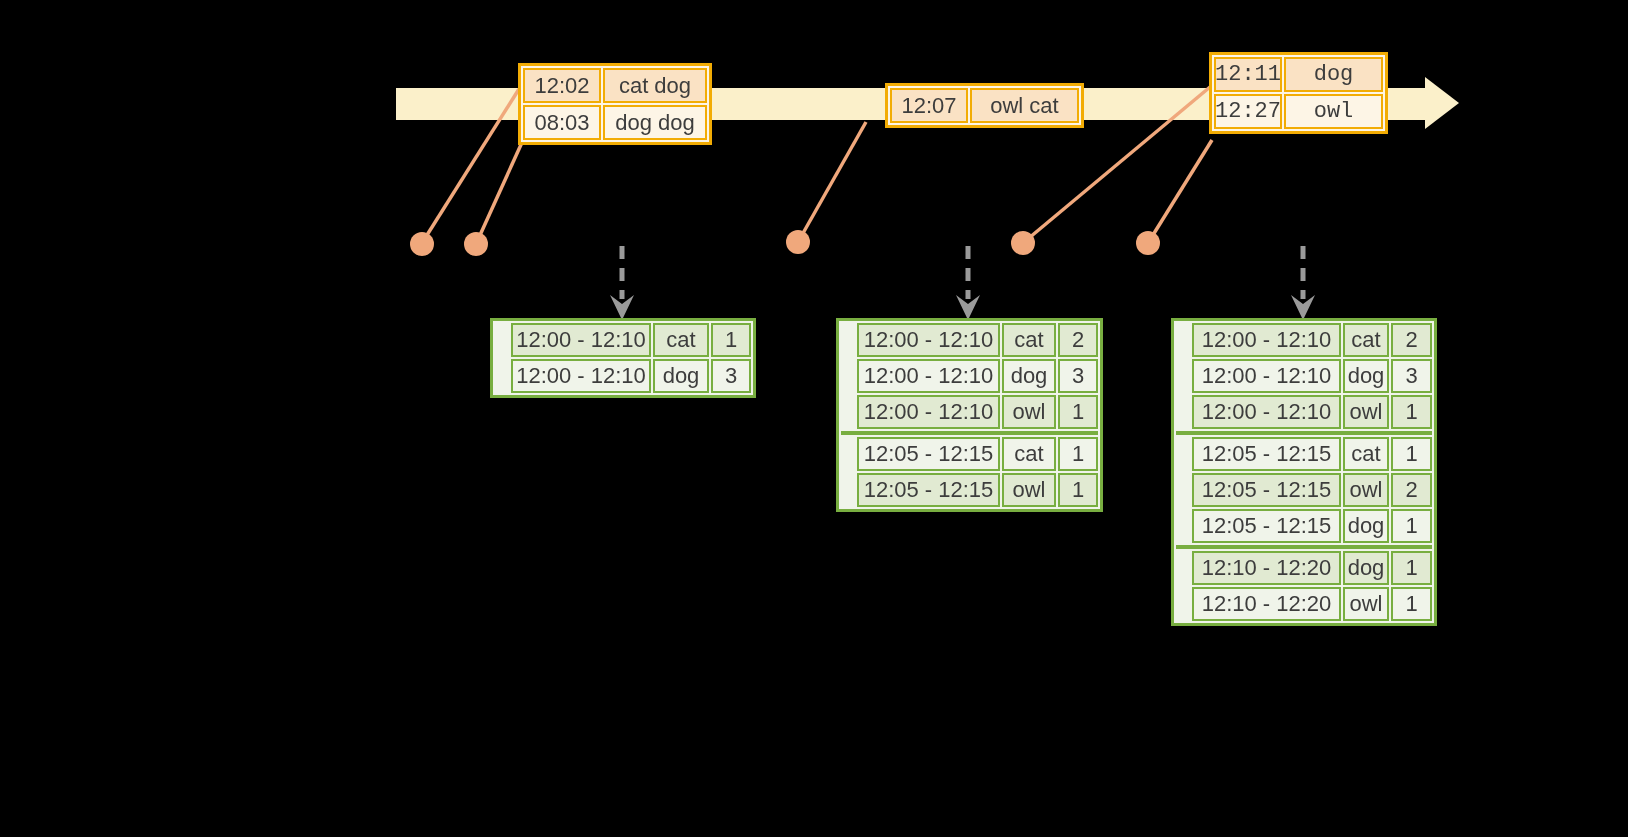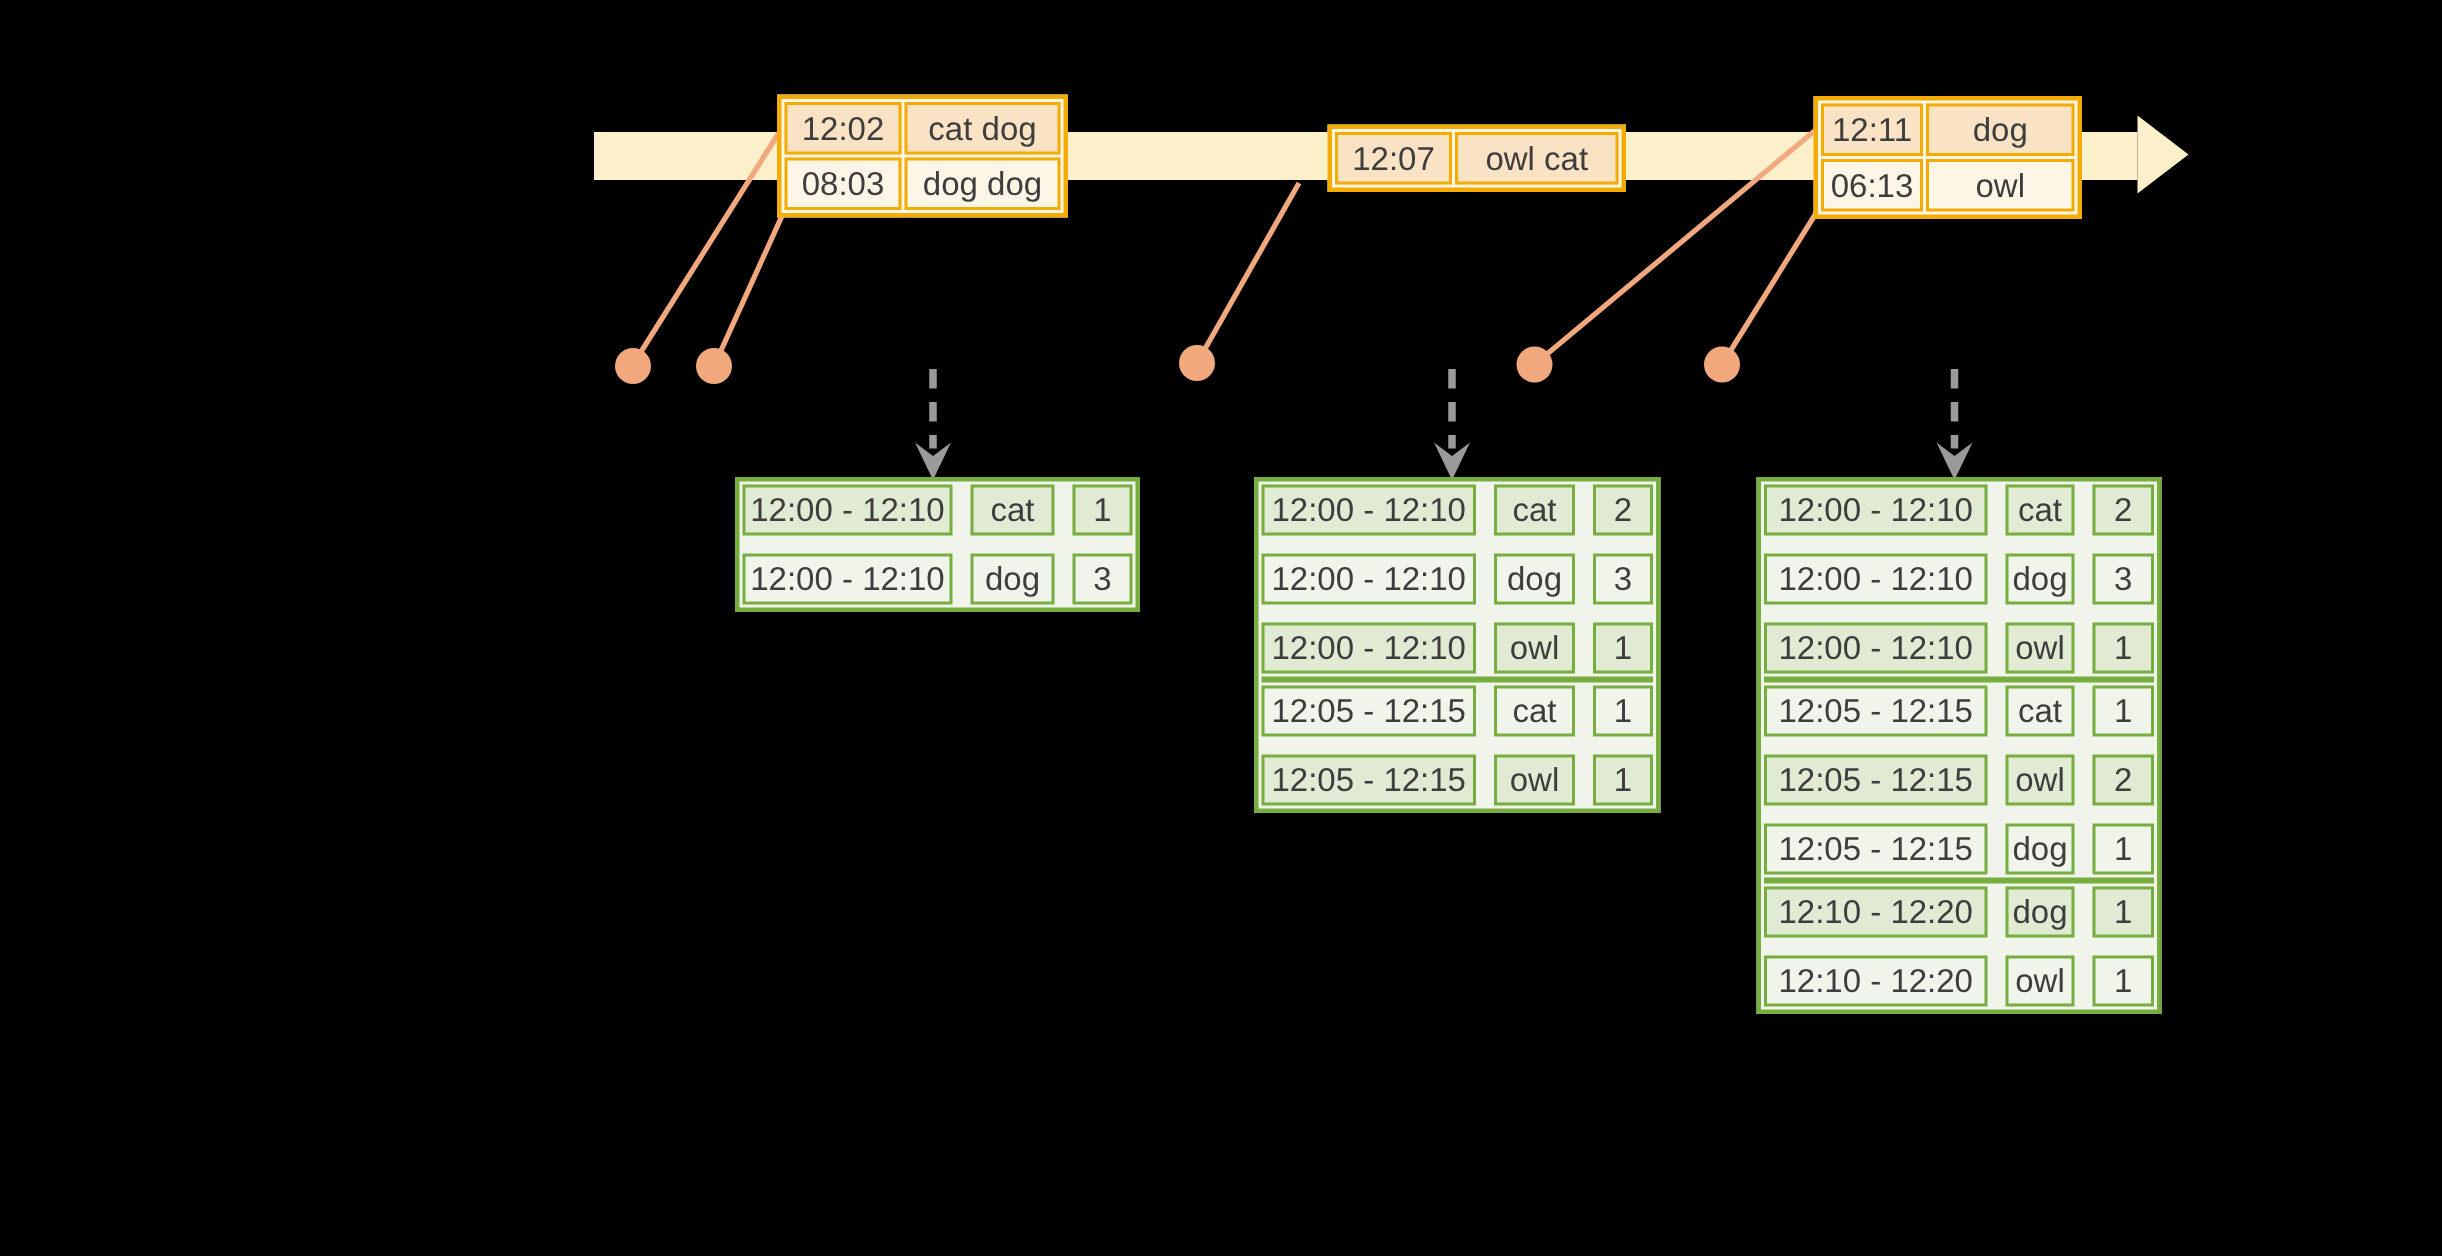--- a/index.html
+++ b/index.html
@@ -19,29 +19,29 @@
   }
   .etable .cell {
     border:2px solid var(--event_border,#f0ab00);
     height:31px; display:flex; align-items:center; justify-content:center;
     font-size:22px; white-space:nowrap;
   }
   .etable .cell.r0 { background:var(--event_row_odd,#fae2c4); }
   .etable .cell.r1 { background:var(--event_row_even,#fdf5e4); }
   .et0 { left:518px; top:63px;  grid-template-columns:78px 104px; }
   .et1 { left:885px; top:83px;  grid-template-columns:78px 109px; }
-  .et2 { left:1209px; top:64px; grid-template-columns:68px 99px; }
+  .et2 { left:1209px; top:52px; grid-template-columns:68px 99px;font-family:Liberation Mono, monospace; }
 
   
   .rtable {
     position:absolute; display:flex; flex-direction:column; gap:2px; padding:2px;
     background:var(--result_row_even,#f0f4ea);
     border:3px solid var(--result_border,#78ae40);
   }
-  .rgroup { display:grid; gap:12px; grid-template-columns:var(--cols); }
+  .rgroup { display:grid; gap:2px; grid-template-columns:var(--cols);margin-left:16px; }
   .rtable .cell {
     border:2px solid var(--result_border,#78ae40);
     height:30px; display:flex; align-items:center; justify-content:center;
     font-size:22px; white-space:nowrap;
   }
   .rtable .cell.odd  { background:var(--result_row_odd,#e1ead2); }
   .rtable .cell.even { background:var(--result_row_even,#f0f4ea); }
   .gdiv { height:4px; background:var(--result_border,#78ae40); }
   .rt0 { left:490px;  top:318px; --cols:140px 56px 40px; }
   .rt1 { left:836px;  top:318px; --cols:143px 54px 40px; }
@@ -89,21 +89,21 @@
       <div class="cell r1">08:03</div>
       <div class="cell r1">dog dog</div>
     </div>
   <div class="etable et1">
       <div class="cell r0">12:07</div>
       <div class="cell r0">owl cat</div>
     </div>
   <div class="etable et2">
       <div class="cell r0">12:11</div>
       <div class="cell r0">dog</div>
-      <div class="cell r1">06:13</div>
+      <div class="cell r1">12:27</div>
       <div class="cell r1">owl</div>
     </div>
 
   <div class="rtable rt0">
       <div class="rgroup">
         <div class="cell odd">12:00 - 12:10</div>
         <div class="cell odd">cat</div>
         <div class="cell odd">1</div>
         <div class="cell even">12:00 - 12:10</div>
         <div class="cell even">dog</div>

